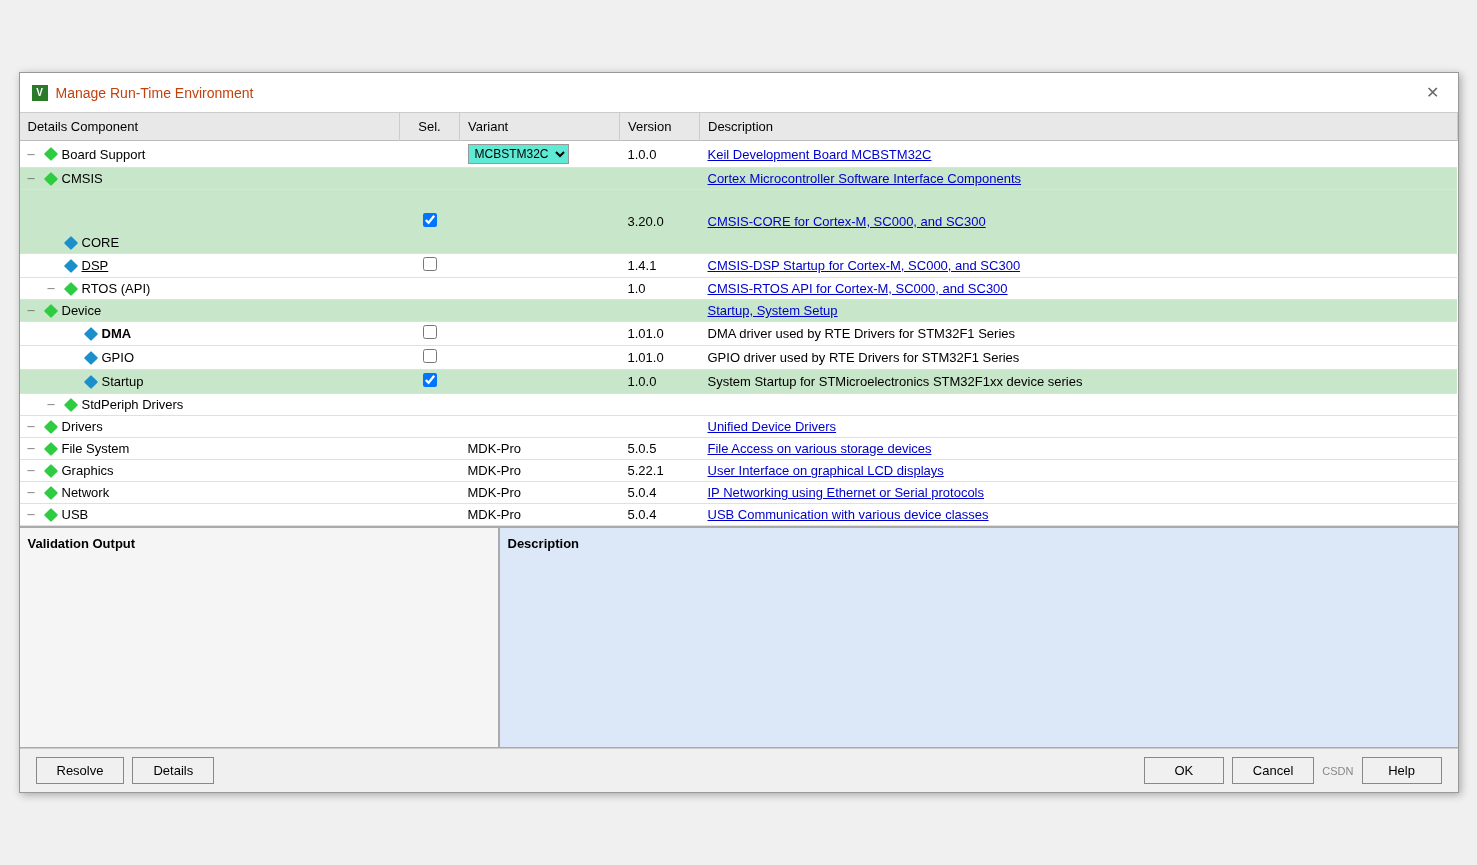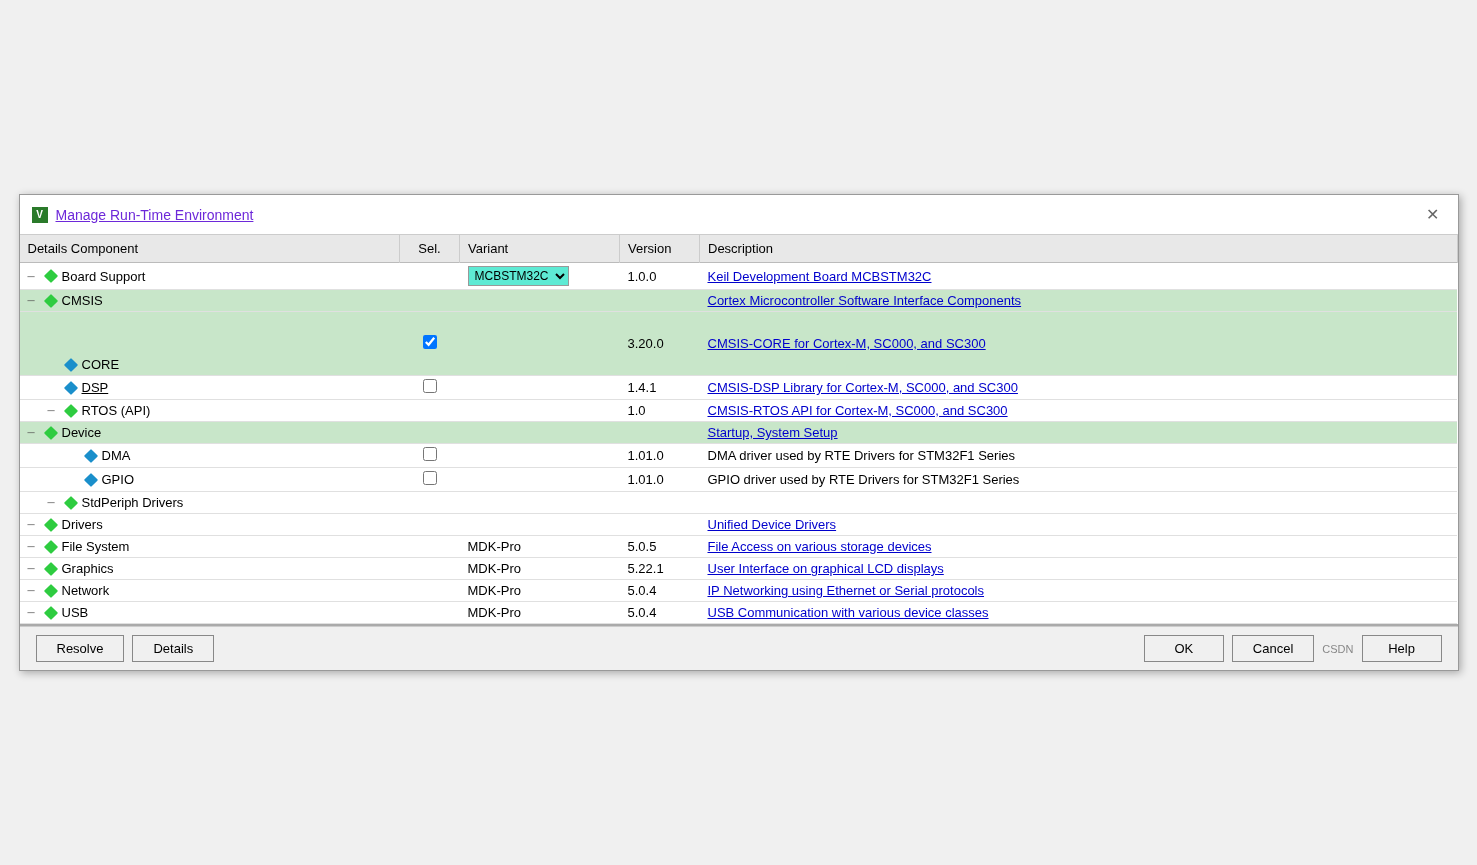--- a/index.html
+++ b/index.html
@@ -41,22 +41,21 @@
       display: flex;
       align-items: center;
       justify-content: center;
       font-size: 10px;
       color: white;
       font-weight: bold;
     }
     .title-text {
       font-size: 14px;
       font-weight: normal;
-      color: #6d28d9;
-      text-decoration: underline;
+      color: #c2410c;
     }
     .close-btn {
       font-size: 16px;
       cursor: pointer;
       color: #666;
       border: none;
       background: none;
       padding: 2px 6px;
     }
 
@@ -278,21 +277,21 @@
                   <span class="expand-icon"></span>
                   <span class="diamond-icon"><svg viewBox="0 0 14 14" xmlns="http://www.w3.org/2000/svg">
       <rect x="2" y="2" width="10" height="10" rx="1" fill="#1a8fcb" transform="rotate(45 7 7)"></rect>
     </svg></span>
                   <span>DSP</span>
                 </div>
               </td>
               <td class="col-sel"><input type="checkbox" style=""></td>
               <td class="col-variant"></td>
               <td class="col-version">1.4.1</td>
-              <td class="col-desc"><span class="link-text">CMSIS-DSP Library for Cortex-M, SC000, and SC300</span></td>
+              <td class="col-desc"><span class="link-text">CMSIS-DSP Startup for Cortex-M, SC000, and SC300</span></td>
             </tr>
             <tr>
               <td class="col-component">
                 <div class="tree-item" style="padding-left: 20px;">
                   <span class="expand-icon">─</span>
                   <span class="diamond-icon"><svg viewBox="0 0 14 14" xmlns="http://www.w3.org/2000/svg">
       <rect x="2" y="2" width="10" height="10" rx="1" fill="#2ecc40" transform="rotate(45 7 7)"></rect>
     </svg></span>
                   <span>RTOS (API)</span>
                 </div>
@@ -312,47 +311,62 @@
                   <span>Device</span>
                 </div>
               </td>
               <td class="col-sel"></td>
               <td class="col-variant"></td>
               <td class="col-version"></td>
               <td class="col-desc"><span class="link-text">Startup, System Setup</span></td>
             </tr>
             <tr>
               <td class="col-component">
+                <div class="tree-item" style="padding-left: 40px; font-weight: bold;">
+                  <span class="expand-icon"></span>
+                  <span class="diamond-icon"><svg viewBox="0 0 14 14" xmlns="http://www.w3.org/2000/svg">
+      <rect x="2" y="2" width="10" height="10" rx="1" fill="#1a8fcb" transform="rotate(45 7 7)"></rect>
+    </svg></span>
+                  <span>DMA</span>
+                </div>
+              </td>
+              <td class="col-sel"><input type="checkbox" style=""></td>
+              <td class="col-variant"></td>
+              <td class="col-version">1.01.0</td>
+              <td class="col-desc">DMA driver used by RTE Drivers for STM32F1 Series</td>
+            </tr>
+            <tr>
+              <td class="col-component">
                 <div class="tree-item" style="padding-left: 40px;">
                   <span class="expand-icon"></span>
                   <span class="diamond-icon"><svg viewBox="0 0 14 14" xmlns="http://www.w3.org/2000/svg">
       <rect x="2" y="2" width="10" height="10" rx="1" fill="#1a8fcb" transform="rotate(45 7 7)"></rect>
     </svg></span>
-                  <span>DMA</span>
+                  <span>GPIO</span>
                 </div>
               </td>
               <td class="col-sel"><input type="checkbox" style=""></td>
               <td class="col-variant"></td>
               <td class="col-version">1.01.0</td>
-              <td class="col-desc">DMA driver used by RTE Drivers for STM32F1 Series</td>
-            </tr>
-            <tr>
+              <td class="col-desc">GPIO driver used by RTE Drivers for STM32F1 Series</td>
+            </tr>
+            <tr style="background-color: rgb(200, 230, 201);">
               <td class="col-component">
                 <div class="tree-item" style="padding-left: 40px;">
                   <span class="expand-icon"></span>
                   <span class="diamond-icon"><svg viewBox="0 0 14 14" xmlns="http://www.w3.org/2000/svg">
       <rect x="2" y="2" width="10" height="10" rx="1" fill="#1a8fcb" transform="rotate(45 7 7)"></rect>
     </svg></span>
-                  <span>GPIO</span>
-                </div>
-              </td>
-              <td class="col-sel"><input type="checkbox" style=""></td>
-              <td class="col-variant"></td>
-              <td class="col-version">1.01.0</td>
-              <td class="col-desc">GPIO driver used by RTE Drivers for STM32F1 Series</td>
+                  <span>Startup</span>
+                </div>
+              </td>
+              <td class="col-sel"><input type="checkbox" checked="" style=""></td>
+              <td class="col-variant"></td>
+              <td class="col-version">1.0.0</td>
+              <td class="col-desc">System Startup for STMicroelectronics STM32F1xx device series</td>
             </tr>
             <tr>
               <td class="col-component">
                 <div class="tree-item" style="padding-left: 20px;">
                   <span class="expand-icon">─</span>
                   <span class="diamond-icon"><svg viewBox="0 0 14 14" xmlns="http://www.w3.org/2000/svg">
       <rect x="2" y="2" width="10" height="10" rx="1" fill="#2ecc40" transform="rotate(45 7 7)"></rect>
     </svg></span>
                   <span>StdPeriph Drivers</span>
                 </div>
@@ -434,20 +448,28 @@
               </td>
               <td class="col-sel"></td>
               <td class="col-variant">MDK-Pro</td>
               <td class="col-version">5.0.4</td>
               <td class="col-desc"><span class="link-text">USB Communication with various device classes</span></td>
             </tr>
           </tbody>
       </table>
     </div>
 
+    <div class="bottom-panel">
+      <div class="validation-panel">
+        <div class="validation-title">Validation Output</div>
+      </div>
+      <div class="description-panel">
+        <div class="description-title">Description</div>
+      </div>
+    </div>
 
     <div class="footer">
       <div class="footer-left">
         <button class="btn">Resolve</button>
         <button class="btn">Details</button>
       </div>
       <div class="footer-right">
         <button class="btn btn-ok">OK</button>
         <button class="btn">Cancel</button>
         <span class="csdn-watermark">CSDN</span>

